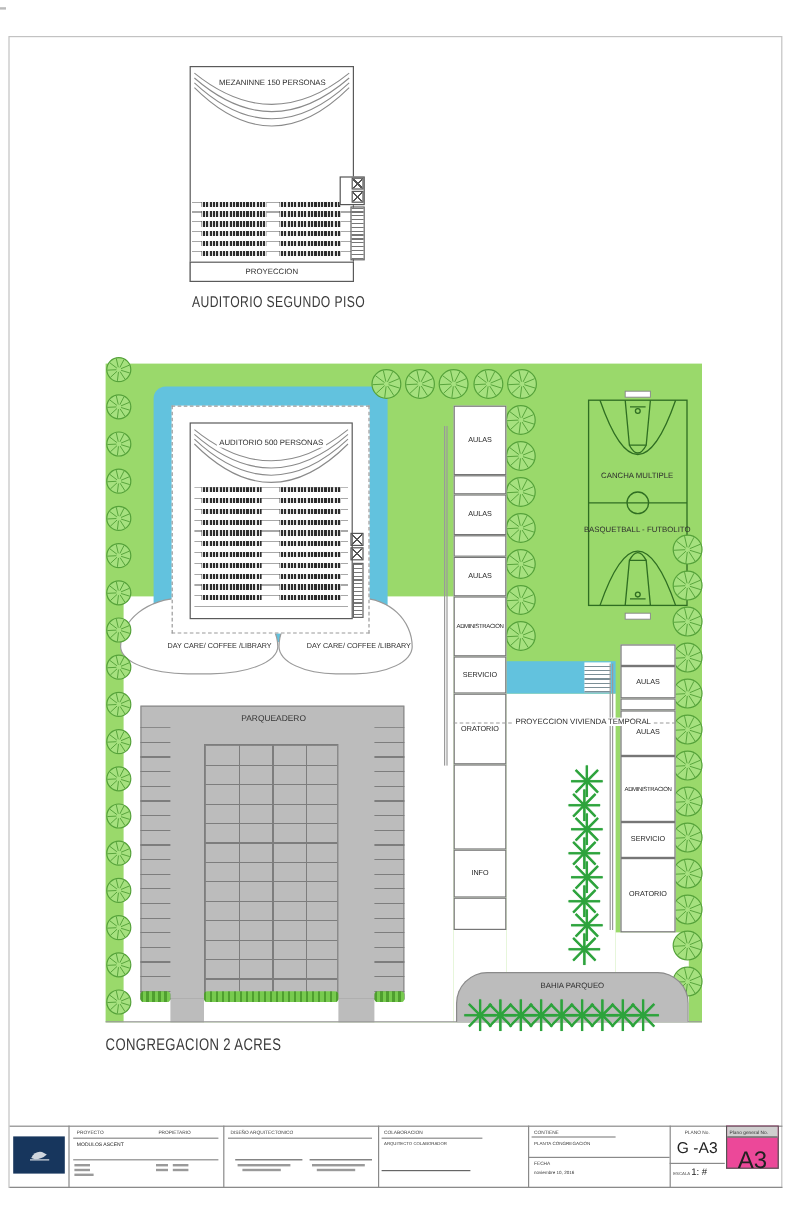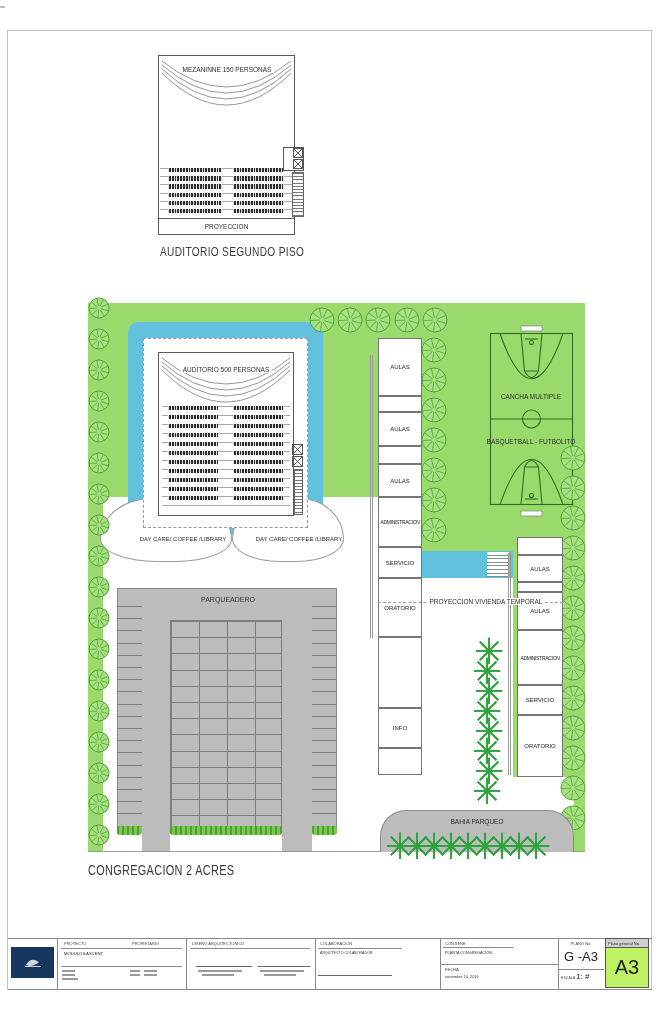--- a/index.html
+++ b/index.html
@@ -769,17 +769,17 @@
   <div class="lbl" style="left:445px;top:951px;font-size:3.8px;color:#333">PLANTA CONGREGACION</div>
   <div class="lbl tb-h" style="left:445px;top:967px">FECHA</div>
   <div class="lbl" style="left:445px;top:975px;font-size:3.8px;color:#333">noviembre 10, 2016</div>
 
   <div class="lbl tb-h c" style="left:581px;top:941px">PLANO No.</div>
   <div class="lbl c" style="left:581px;top:949px;font-size:13px;color:#222">G -A3</div>
   <div class="a tb-line" style="left:558px;top:969px;width:46px;height:1px"></div>
   <div class="lbl" style="left:561px;top:976px;font-size:3.6px;color:#444">ESCALA</div>
   <div class="lbl" style="left:576px;top:972px;font-size:8px;color:#222">1: #</div>
 
-  <div class="a" style="left:605px;top:938px;width:44px;height:50px;border:1.4px solid #555;background:#bef264">
+  <div class="a" style="left:605px;top:938px;width:44px;height:36px;border:1.4px solid #555;background:#ec4899">
     <div style="height:9px;background:#cfcfcf;border-bottom:1px solid #555;font-size:4px;color:#333;display:flex;align-items:center;padding-left:2px;white-space:nowrap;overflow:hidden">Plano general No.</div>
     <div style="display:flex;align-items:center;justify-content:center;height:38px;font-size:20px;color:#222">A3</div>
   </div>
 </div>
 
 </body></html>

